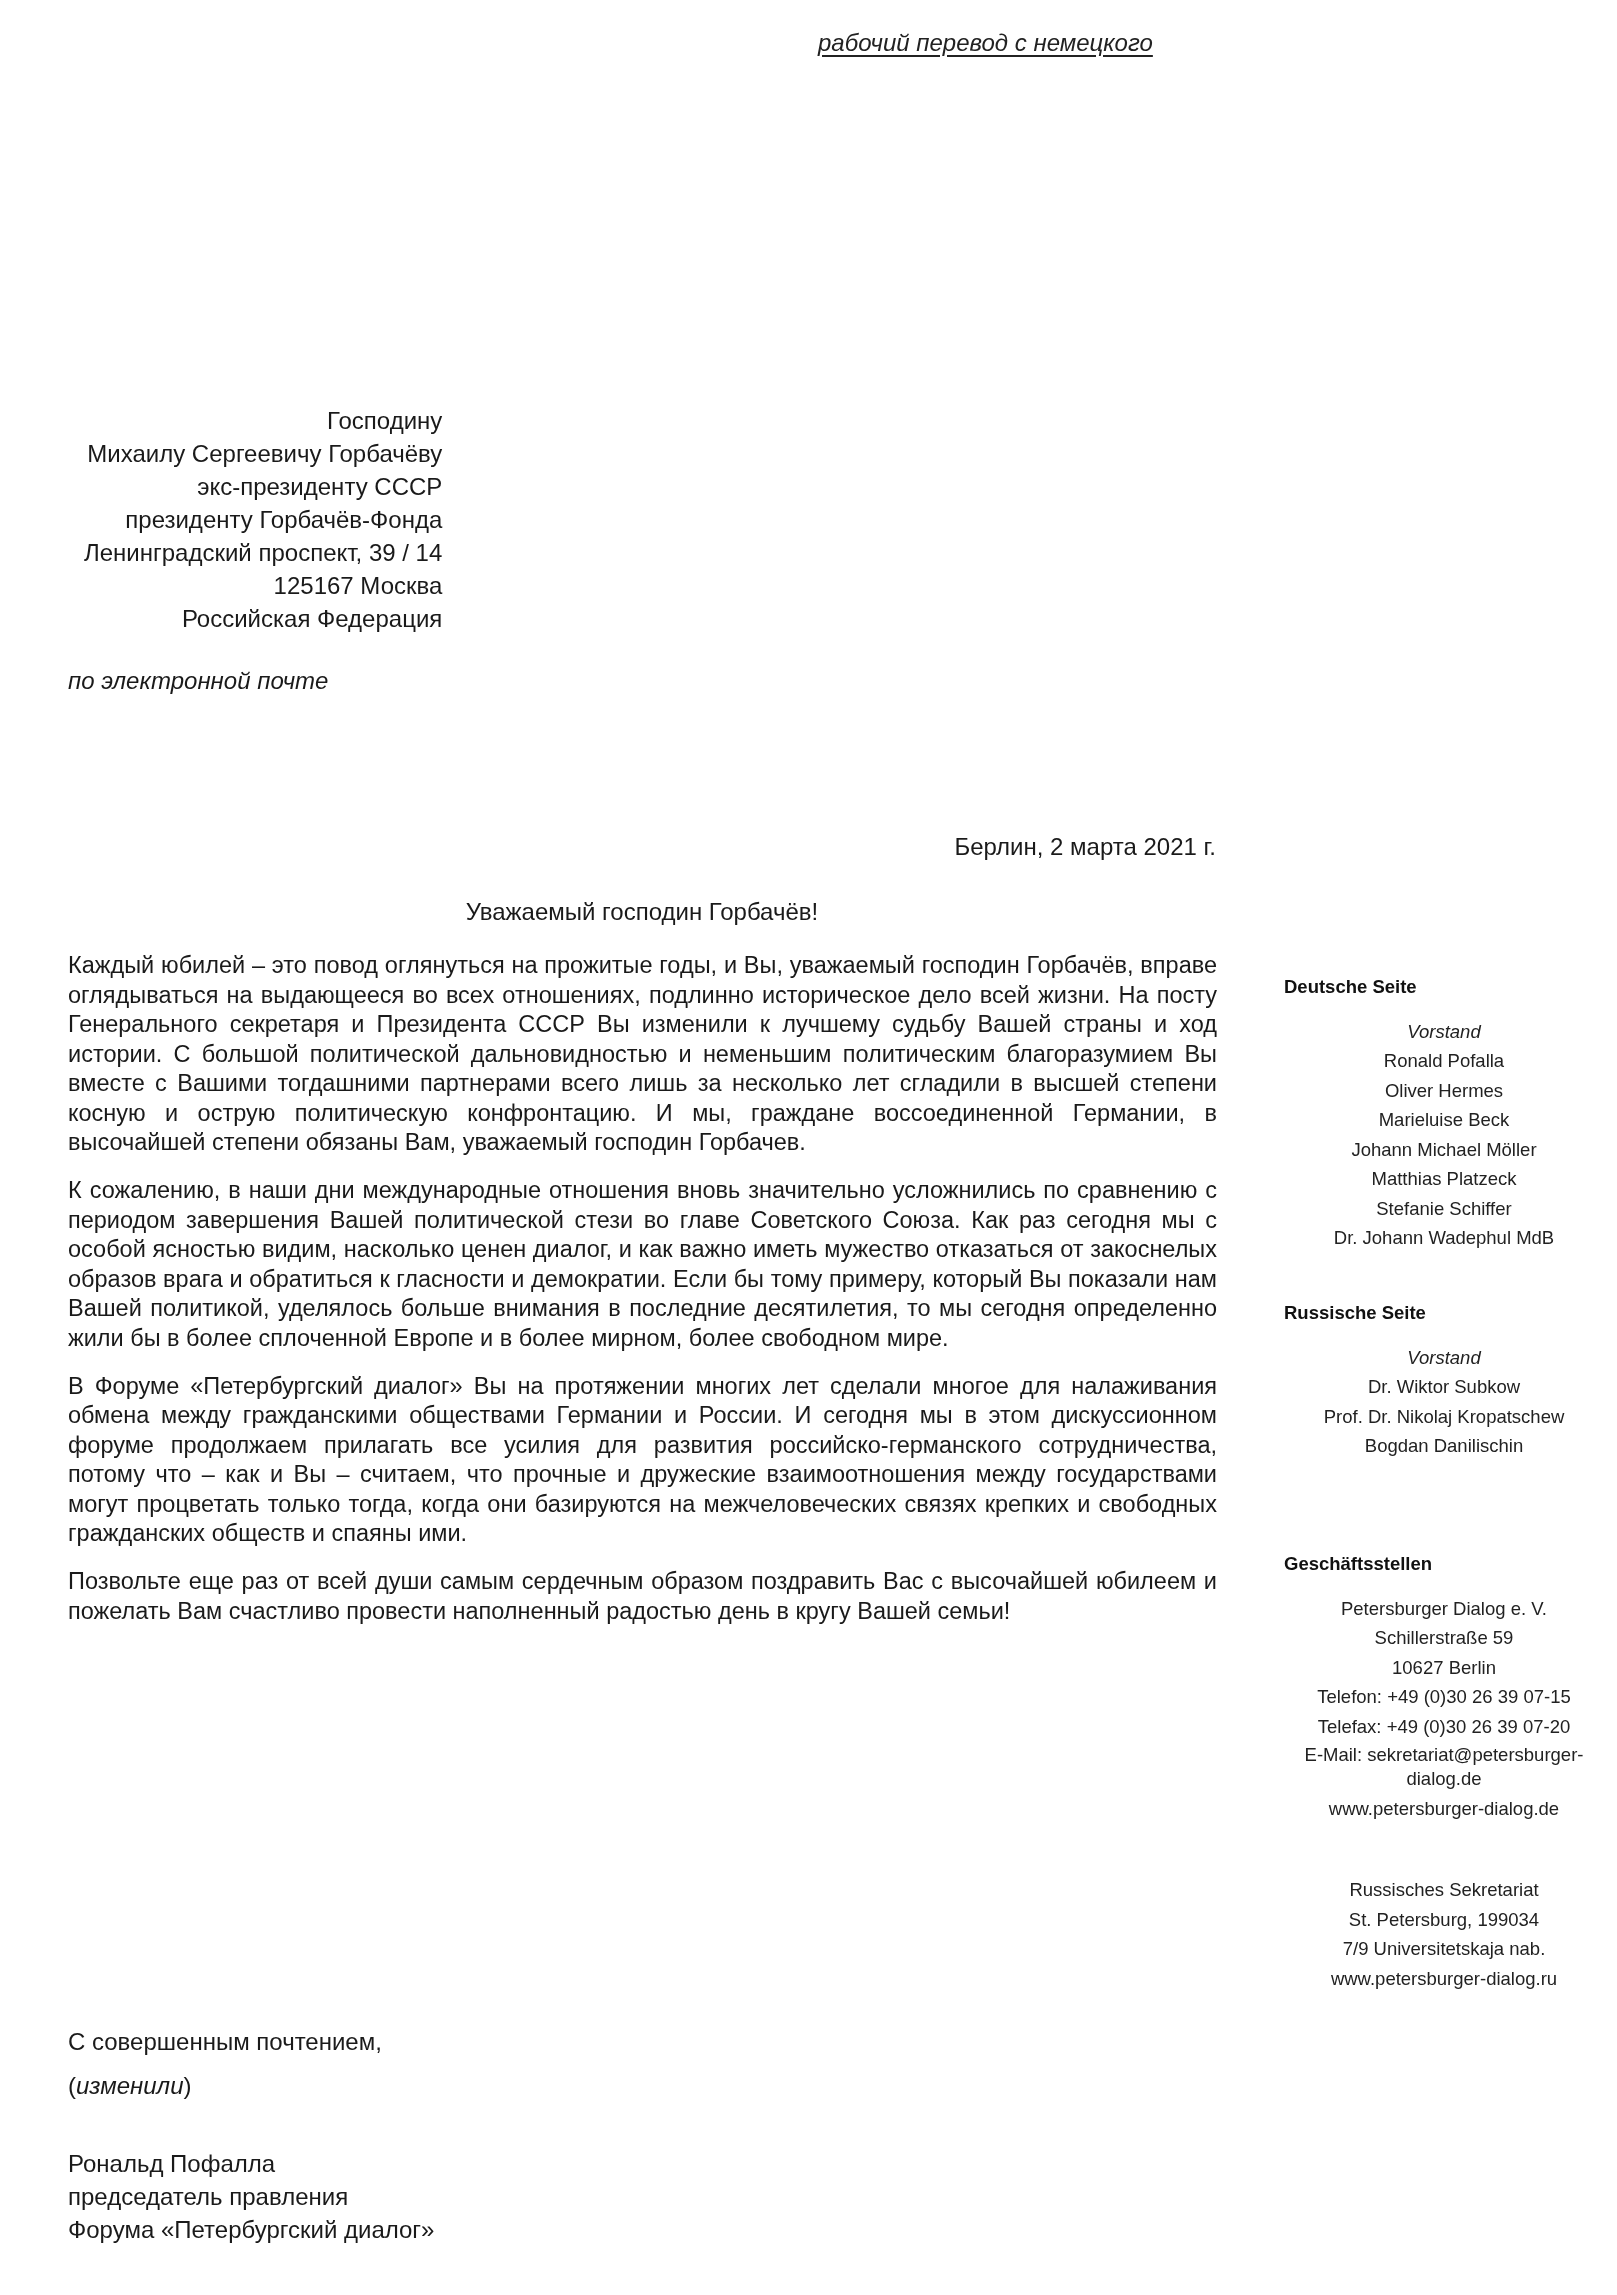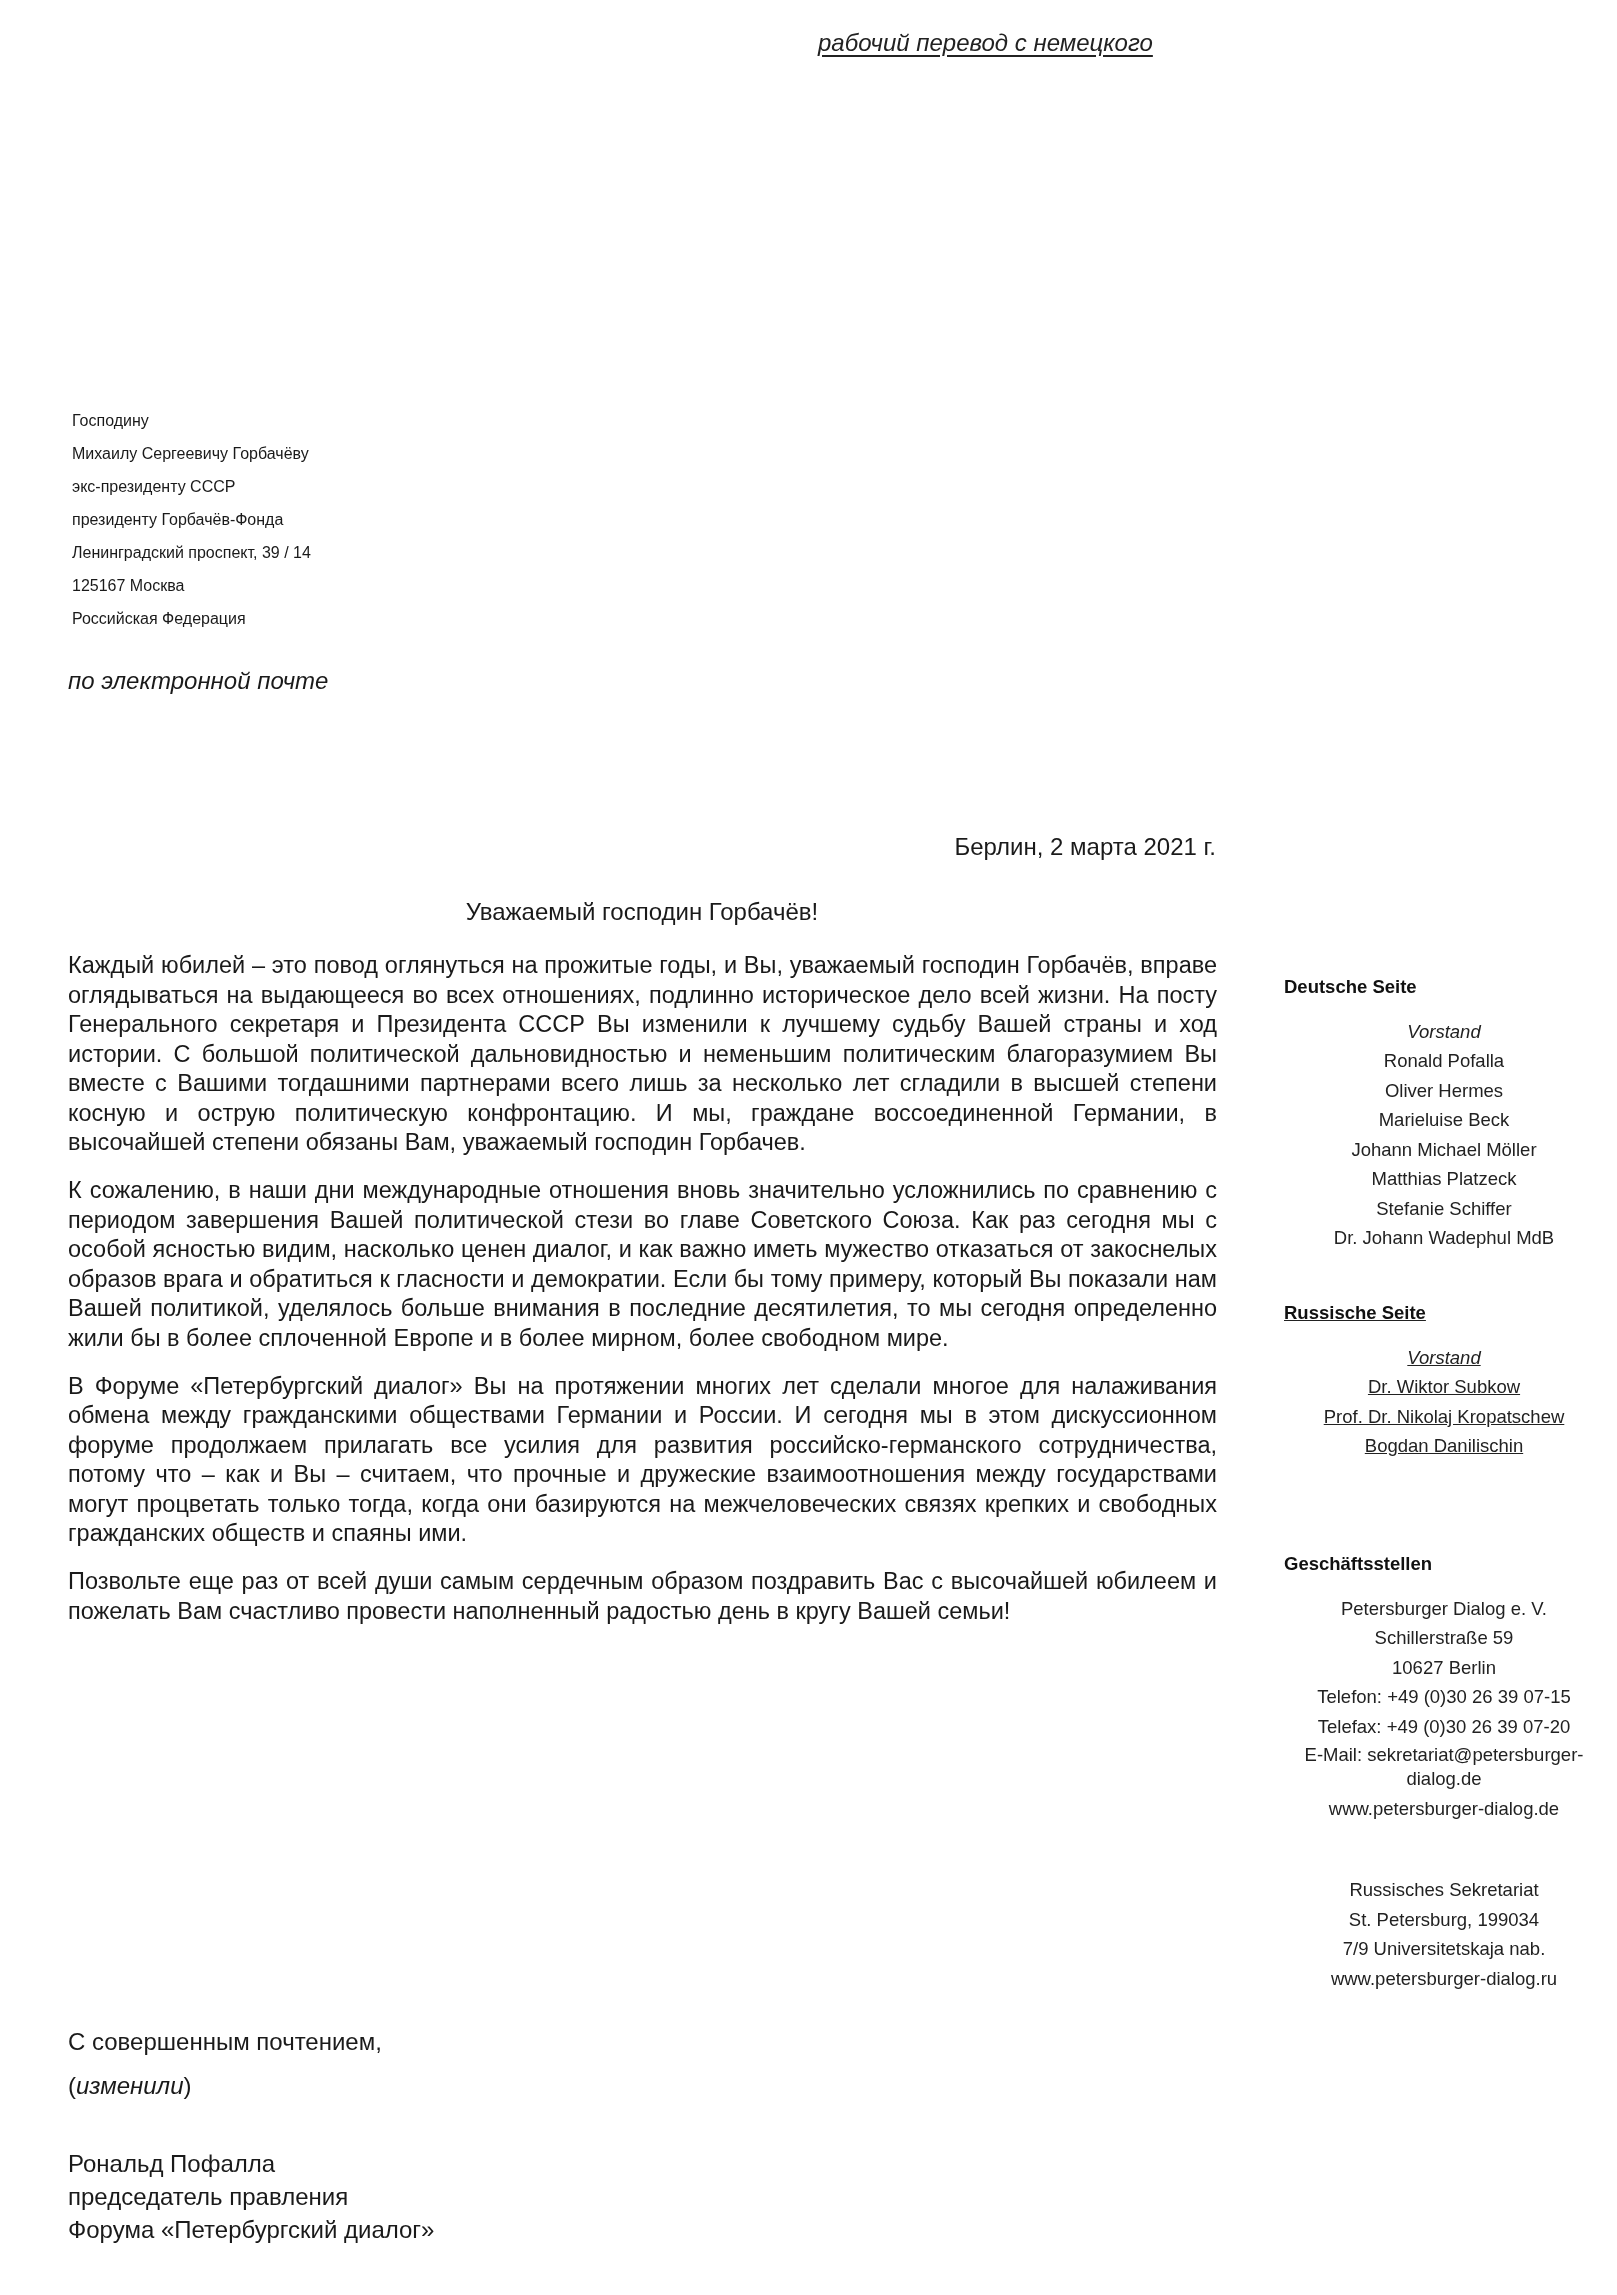--- a/index.html
+++ b/index.html
@@ -1,36 +1,36 @@
 <!DOCTYPE html>
 <html style="font-size:11.4px"><head>
 <meta charset="utf-8">
 <style>
   html, body { margin: 0; padding: 0; background: #ffffff; }
   body { width: 1617px; height: 2295px; position: relative; overflow: hidden; color: #1a1a1a; font-family: "Liberation Sans", sans-serif; }
   .abs { position: absolute; }
   .header-note { left: 818px; top: 28.5px; font-size: 24px; font-style: italic; text-decoration: underline; text-underline-offset: 4.3px; color: #222; }
-  .address { left: 72px; top: 404px; font-size: 16px; line-height: 33px; color: #1a1a1a; }
+  .address { left: 84px; top: 404px; font-size: 24px; line-height: 33px; color: #1a1a1a; text-align: right; }
   .address div { white-space: nowrap; }
   .delivery { left: 68px; top: 667px; font-size: 24px; font-style: italic; }
   .date { right: 401px; top: 833px; font-size: 24px; text-align: right; white-space: nowrap; }
   .salutation { left: 0; width: 1284px; top: 898px; font-size: 24px; text-align: center; white-space: nowrap; }
   .body-text { left: 68px; top: 951px; width: 1149px; font-size: 23.5px; line-height: 29.5px; }
   .body-text p { margin: 0 0 18.5px 0; text-align: justify; }
   .closing { left: 68px; top: 1992px; font-size: 24px; margin-top: 36px; }
   .signature-note { left: 68px; top: 2072px; font-size: 24px; }
   .signature-note i { font-style: italic; }
   .signer { left: 68px; top: 2147px; font-size: 24px; line-height: 33px; }
   .signer div { white-space: nowrap; }
   .sidebar { left: 1284px; width: 320px; font-size: 18.5px; color: #222; }
   .sidebar .heading { font-weight: bold; font-size: 18.5px; margin-bottom: 18.5px; color: #111; }
   .sidebar .row { line-height: 29.5px; white-space: nowrap; text-align: center; }
   .sidebar .role { font-style: italic; }
   .side-de { top: 976px; }
-  .side-ru { top: 1302px; text-decoration: underline; }
+  .side-ru { top: 1302px; }
   .side-office { top: 1553px; }
   .side-ru-office { top: 1875px; }
   .sidebar .wrap { white-space: normal; line-height: 24px; padding: 2.1px 0 2.8px 0; }
 </style>
 </head>
 <body>
 
 <div class="abs header-note">рабочий перевод с немецкого</div>
 
 <div class="abs address">

